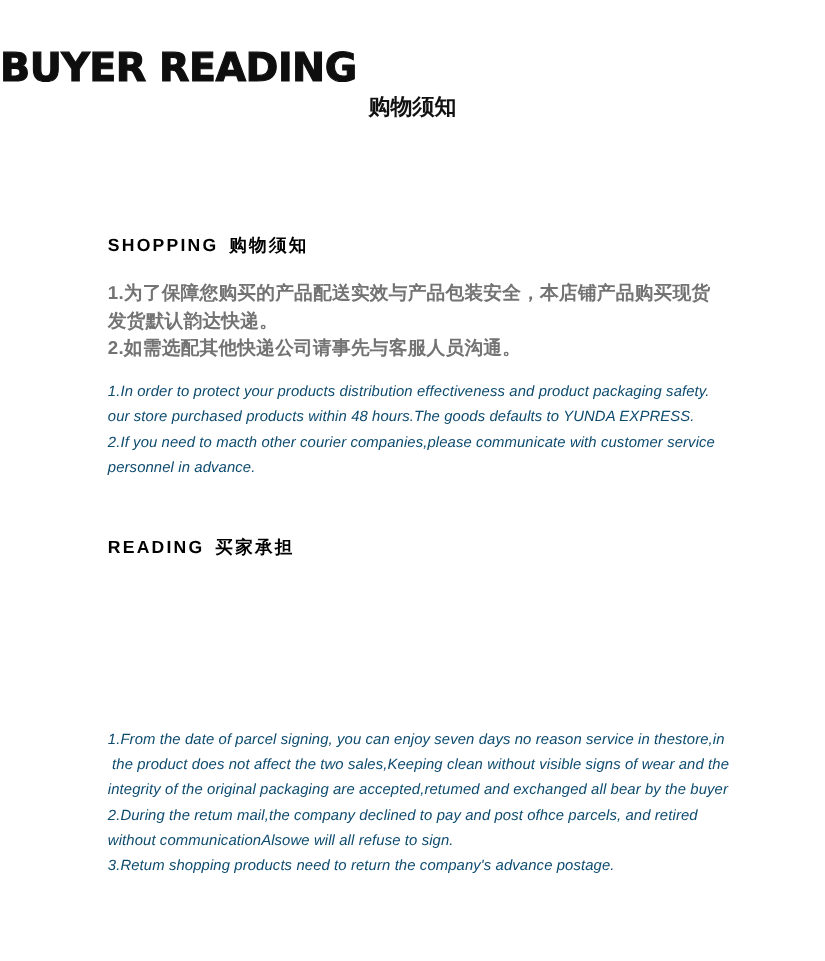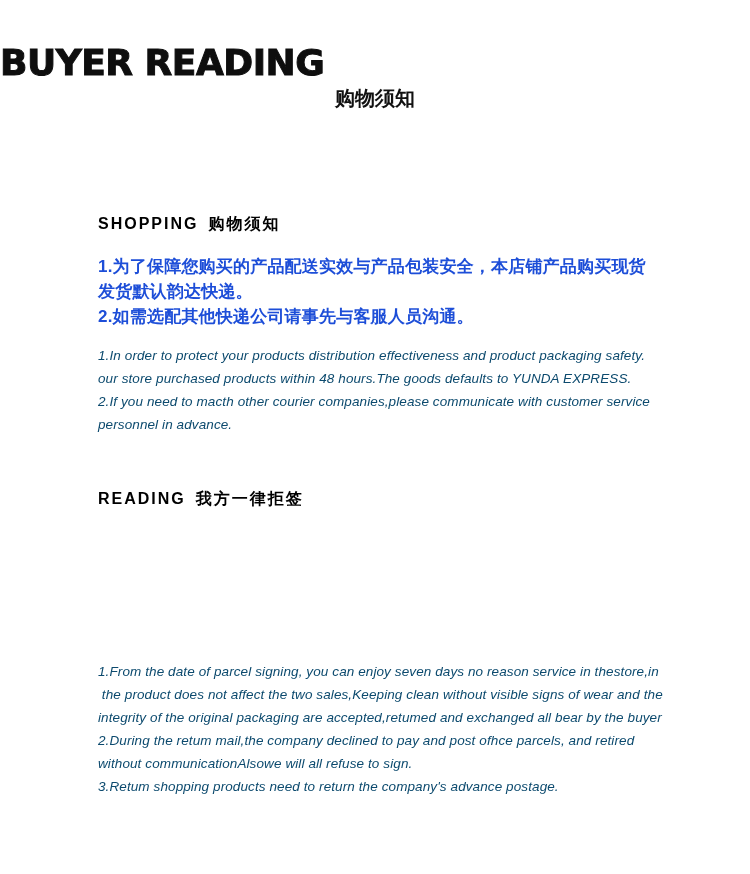--- a/index.html
+++ b/index.html
@@ -57,21 +57,21 @@
     margin-left: 10px;
     letter-spacing: 2px;
   }
   .cn-body {
     position: absolute;
     left: 98px;
     width: 600px;
     font-size: 17px;
     line-height: 25px;
     font-weight: 700;
-    color: #1d4ed8;
+    color: #737373;
     white-space: pre-wrap;
     letter-spacing: 0.2px;
   }
   .en-body {
     position: absolute;
     left: 98px;
     width: 600px;
     font-size: 13.5px;
     line-height: 23px;
     font-weight: 500;
@@ -103,21 +103,21 @@
   <div class="cn-body cn-1">1.为了保障您购买的产品配送实效与产品包装安全，本店铺产品购买现货
 发货默认韵达快递。
 2.如需选配其他快递公司请事先与客服人员沟通。</div>
 
   <div class="en-body en-1">1.In order to protect your products distribution effectiveness and product packaging safety.
 our store purchased products within 48 hours.The goods defaults to YUNDA EXPRESS.
 2.If you need to macth other courier companies,please communicate with customer service
 personnel in advance.</div>
 
   <div class="sec-heading heading-2">
-    <span class="en">READING</span><span class="cn">我方一律拒签</span>
+    <span class="en">READING</span><span class="cn">买家承担</span>
   </div>
 
 
   <div class="en-body en-2">1.From the date of parcel signing, you can enjoy seven days no reason service in thestore,in
  the product does not affect the two sales,Keeping clean without visible signs of wear and the
 integrity of the original packaging are accepted,retumed and exchanged all bear by the buyer
 2.During the retum mail,the company declined to pay and post ofhce parcels, and retired
 without communicationAlsowe will all refuse to sign.
 3.Retum shopping products need to return the company's advance postage.</div>
 

